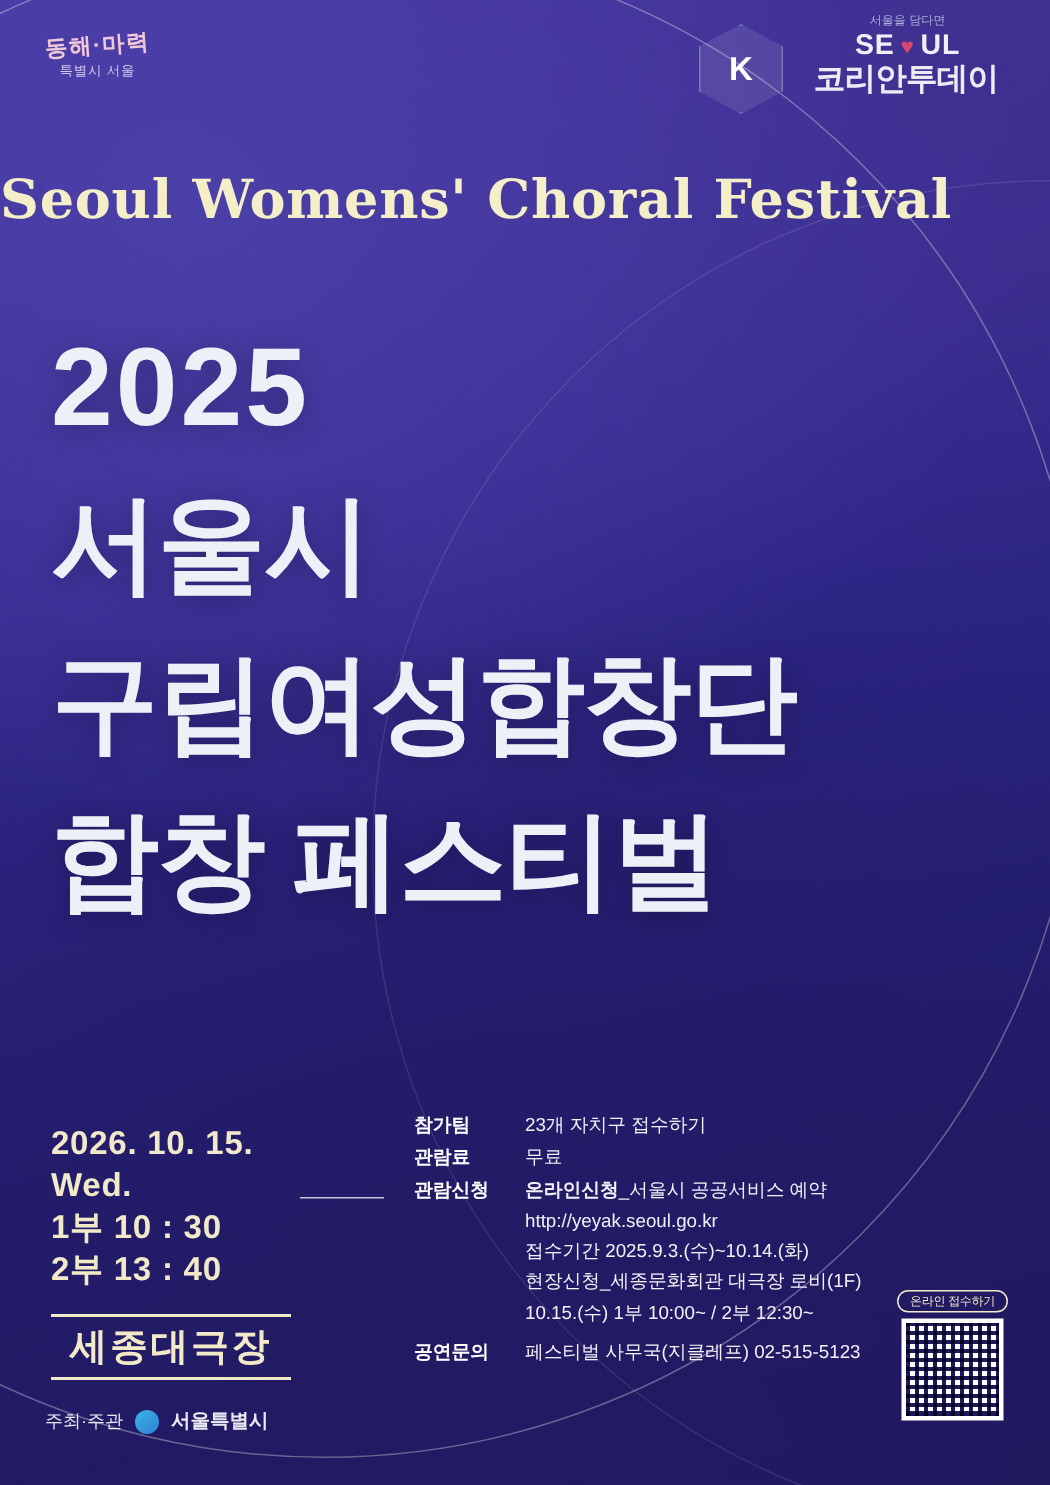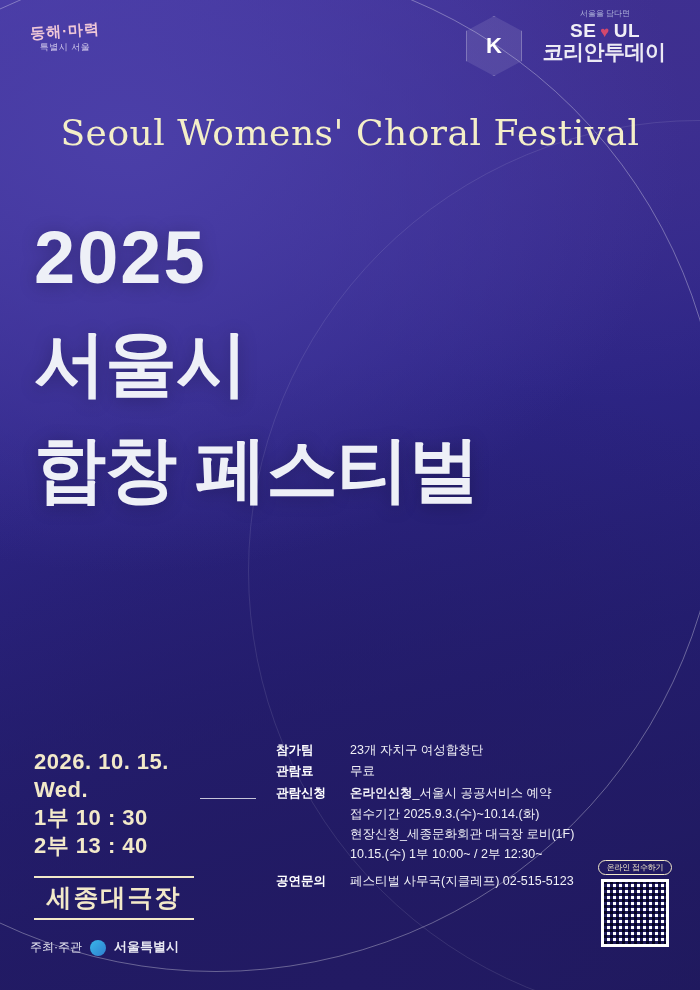--- a/index.html
+++ b/index.html
@@ -124,26 +124,26 @@
     color: #ffffff;
     opacity: 0.9;
     letter-spacing: -0.5px;
   }
 
   
   .eng-title {
     position: absolute;
     top: 112px;
     left: 0; right: 0;
-    text-align: center;
     font-family: "DejaVu Serif", serif;
     font-size: 36px;
     letter-spacing: 0.5px;
     color: #f4efc8;
     white-space: nowrap;
+    font-weight: bold;
   }
   .kor-title {
     position: absolute;
     top: 188px;
     left: 34px;
     right: 34px;
     font-weight: bold;
     line-height: 1.02;
     color: #eef0f7;
     letter-spacing: -1px;
@@ -298,20 +298,21 @@
       <span>UL</span>
     </div>
     <div class="logo-koreantoday">코리안투데이</div>
   </div>
 
   <div class="eng-title">Seoul Womens' Choral Festival</div>
 
   <div class="kor-title">
     <span class="line year">2025</span>
     <span class="line">서울시</span>
+    <span class="line">구립여성합창단</span>
     <span class="line">합창 페스티벌</span>
   </div>
 
   <div class="date-block">
     <span class="d-line">2026. 10. 15.</span>
     <span class="d-line">Wed.</span>
     <span class="d-line">1부 10 : 30</span>
     <span class="d-line">2부 13 : 40</span>
   </div>
 
@@ -322,35 +323,36 @@
     <span class="org-mark"></span>
     <span class="org-name">서울특별시</span>
   </div>
 
   <div class="short-rule"></div>
 
   <div class="info">
 
     <div class="info-row">
       <div class="info-label">참가팀</div>
-      <div class="info-value">23개 자치구 여성합창단</div>
+      <div class="info-value">23개 자치구 접수하기</div>
     </div>
 
     <div class="info-row">
       <div class="info-label">관람료</div>
       <div class="info-value">무료</div>
     </div>
 
     <div class="info-row">
       <div class="info-label">관람신청</div>
       <div class="info-value">
         <span class="strong">온라인신청</span><span>_서울시 공공서비스 예약</span>
       </div>
     </div>
 
+    <div class="info-sub">http://yeyak.seoul.go.kr</div>
     <div class="info-sub">접수기간 2025.9.3.(수)~10.14.(화)</div>
 
     <div class="info-sub">
       <span class="strong">현장신청</span><span>_세종문화회관 대극장 로비(1F)</span>
     </div>
     <div class="info-sub">10.15.(수) 1부 10:00~ / 2부 12:30~</div>
 
     <div class="spacer-row"></div>
 
     <div class="info-row">

